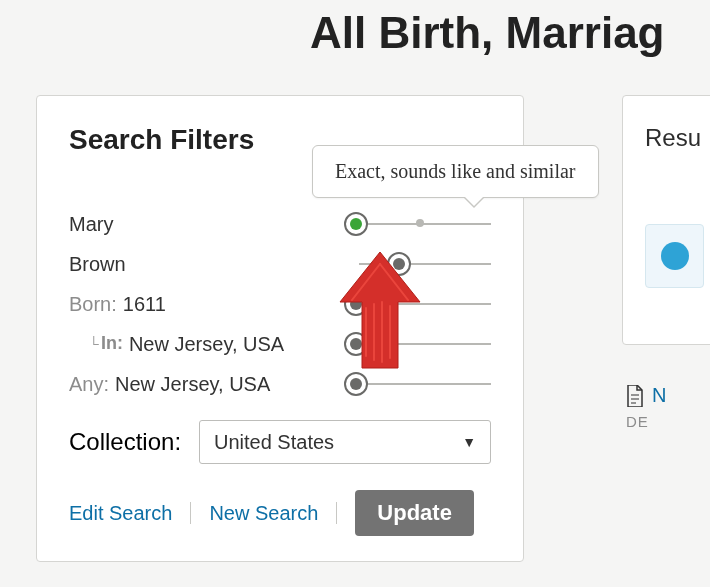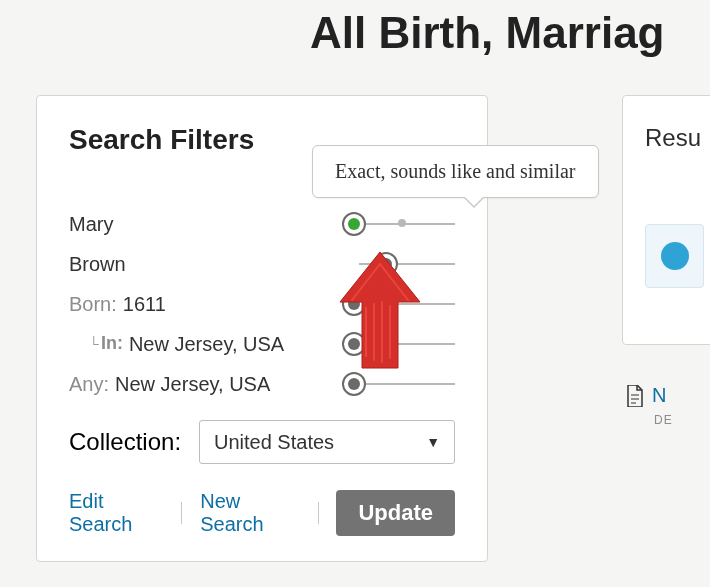--- a/index.html
+++ b/index.html
@@ -19,21 +19,21 @@
     color:#222;
     white-space:nowrap;
   }
   .panel{
     position:absolute;
     background:#fff;
     border:1px solid #d5d5d2;
     border-radius:4px;
     box-sizing:border-box;
   }
-  .filters{left:36px;top:95px;width:452px;height:467px;padding:28px 32px 24px 32px;}
+  .filters{left:36px;top:95px;width:488px;height:467px;padding:28px 32px 24px 32px;}
   .filters h2{margin:0 0 48px 0;font-size:28px;font-weight:700;color:#222;}
   .filter-row{
     display:flex;align-items:center;
     height:40px;
     font-size:20px;
     color:#333;
   }
   .filter-row .label-col{width:280px;display:flex;gap:6px;}
   .filter-row .muted{color:#8c8c8c;}
   .sublabel{margin-left:20px;color:#8c8c8c;font-size:18px;font-weight:bold;}
@@ -94,21 +94,21 @@
     border:none;border-radius:4px;padding:10px 22px;cursor:pointer;
   }
   
   .results{left:622px;top:95px;width:200px;height:250px;padding:28px 22px;}
   .results h2{margin:0;font-size:24px;font-weight:400;color:#2d2d2d;}
   .notice-box{margin-top:72px;width:57px;height:62px;background:#eef6fb;border:1px solid #d5e7ef;border-radius:4px;display:flex;align-items:center;justify-content:center;}
   .notice-box .info{width:28px;height:28px;border-radius:50%;background:#2ea3d6;}
   .below-right{position:absolute;left:626px;top:384px;font-size:20px;}
   .below-right .row1{display:flex;align-items:center;gap:8px;color:#0d6fa6;}
   .doc-icon svg{display:block;}
-  .below-right .row2{margin-top:6px;margin-left:28px;color:#8c8c8c;font-size:12px;letter-spacing:1px;}
+  .below-right .row2{margin-top:6px;color:#8c8c8c;font-size:15px;letter-spacing:1px;}
   
   .arrow-annot{position:absolute;left:330px;top:246px;z-index:10;pointer-events:none;}
 </style>
 </head>
 <body>
 
 <div class="page-title">All Birth, Marriag</div>
 
 <div class="panel filters">
   <h2>Search Filters</h2>

